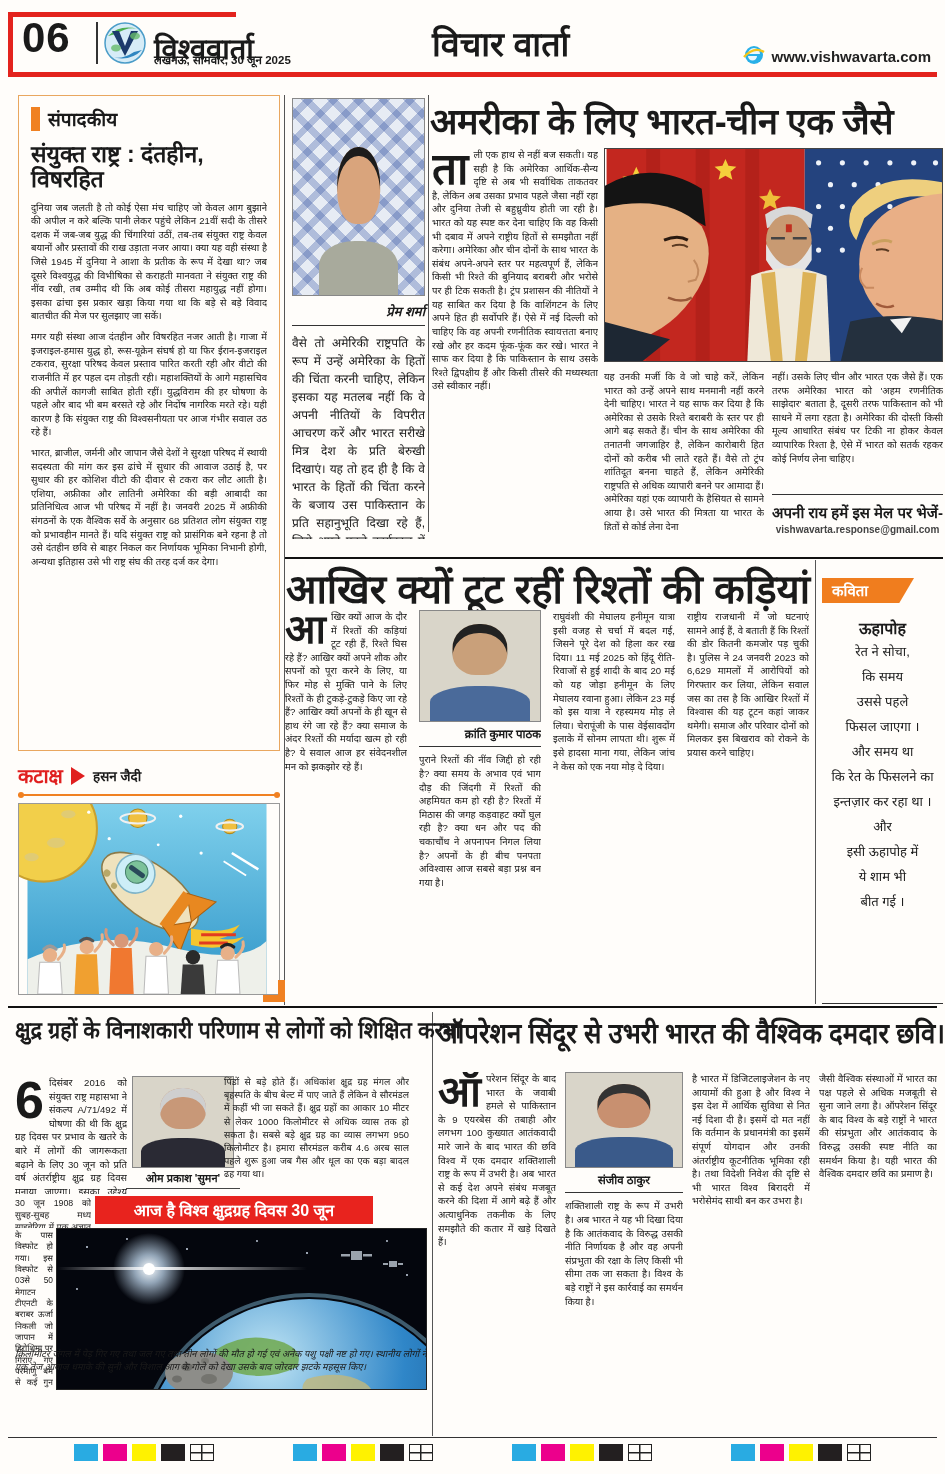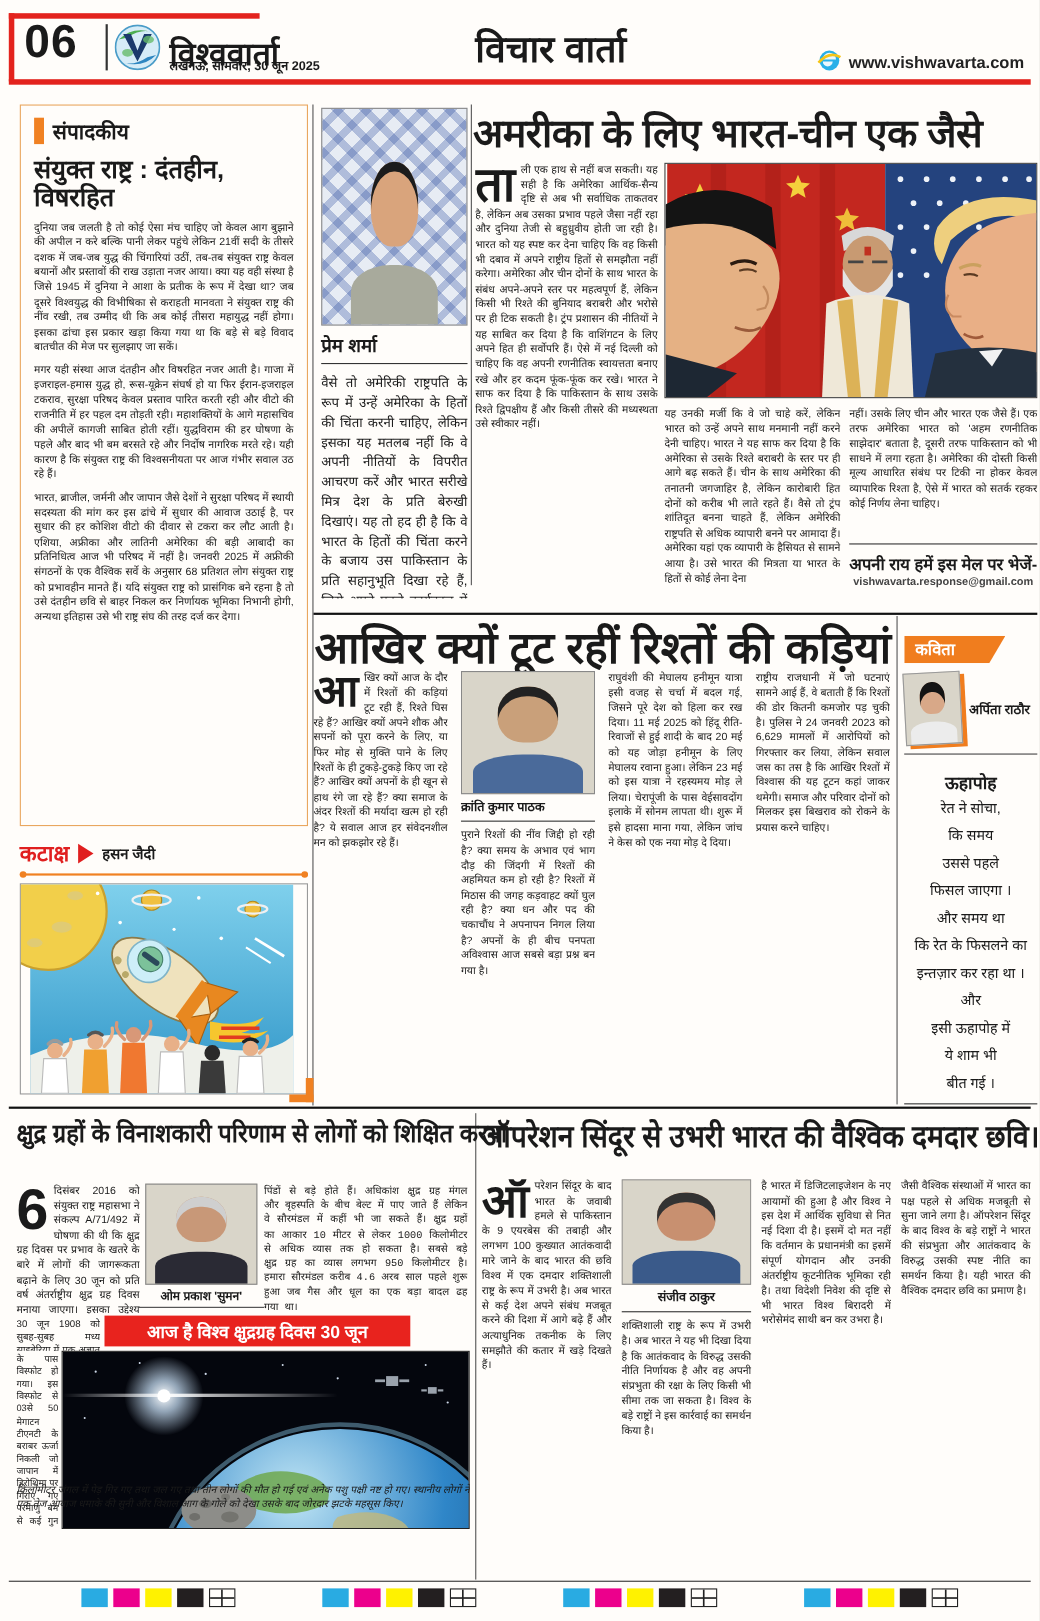--- a/index.html
+++ b/index.html
@@ -26,42 +26,42 @@
   .edit-label{display:flex;align-items:center;gap:8px;font-size:19px;font-weight:700;}
   .orange-sq{width:9px;height:24px;background:#f08122;display:inline-block;}
   .edit-headline{font-size:23px;font-weight:800;margin:10px 0 8px;line-height:1.1;}
   .edit-box p{margin:0 0 7px;}
   
   .prem{left:292px;top:98px;width:133px;}
   .prem-photo{height:198px;border:1px solid #888;position:relative;overflow:hidden;
     background-color:#e7ecf4;
     background-image:repeating-linear-gradient(45deg,rgba(46,78,160,.30) 0 7px,transparent 7px 18px),
                      repeating-linear-gradient(-45deg,rgba(46,78,160,.30) 0 7px,transparent 7px 18px);}
-  .prem-caption{font-weight:700;font-size:17px;text-align:left;padding:6px 0 5px;border-bottom:1.5px solid #333;}
+  .prem-caption{font-weight:700;font-size:13px;text-align:right;padding:6px 0 5px;border-bottom:1.5px solid #333;font-style:italic;}
   .prem-text{margin-top:8px;font-size:12px;line-height:1.5;text-align:justify;height:205px;overflow:hidden;}
   
   .portrait{position:relative;overflow:hidden;background:#d9d5c9;}
   .portrait::before{content:"";position:absolute;left:50%;top:12%;width:46%;height:46%;transform:translateX(-50%);
     background:var(--skin,#d6a37c);border-radius:48% 48% 42% 42%;box-shadow:inset 0 9px 0 var(--hair,#222);}
   .portrait::after{content:"";position:absolute;left:8%;right:8%;bottom:0;height:32%;
     background:var(--shirt,#44608c);border-radius:45% 45% 0 0;}
   
   .main-headline{left:430px;top:96px;width:621px;font-size:36px;font-weight:800;white-space:nowrap;letter-spacing:-.5px;}
   .mcol1{left:432px;top:148px;width:166px;height:384px;}
   .mimg{left:604px;top:148px;width:339px;height:214px;border:1px solid #444;overflow:hidden;}
   .mcol2{left:604px;top:370px;width:160px;height:160px;}
   .mcol3{left:772px;top:370px;width:171px;height:116px;}
   .feedback{left:772px;top:494px;width:171px;border-top:1.5px solid #333;padding-top:7px;text-align:center;}
   .feedback .lbl{font-size:15px;font-weight:700;}
   .feedback .eml{font-size:10px;font-weight:700;color:#444;margin-top:2px;}
   
   .mid-headline{left:285px;top:560px;width:526px;text-align:center;font-size:40px;font-weight:800;white-space:nowrap;}
   .mc{position:absolute;top:610px;width:122px;height:392px;font-size:9.6px;line-height:1.42;text-align:justify;overflow:hidden;}
   .mc-photo{width:100%;height:112px;border:1px solid #888;}
-  .mc-caption{font-weight:700;font-size:11.5px;text-align:left;padding:4px 0;border-bottom:1.5px solid #333;margin-bottom:6px;}
+  .mc-caption{font-weight:700;font-size:11.5px;text-align:right;padding:4px 0;border-bottom:1.5px solid #333;margin-bottom:6px;}
   
   .poem{left:822px;top:560px;width:121px;height:444px;border-bottom:1px solid #333;}
   .poem-label{margin-top:18px;width:92px;height:25px;background:#f07d1e;color:#fff;font-weight:800;font-size:15px;
     line-height:25px;padding-left:10px;clip-path:polygon(0 0,100% 0,84% 100%,0 100%);}
   .poem-row{display:flex;align-items:center;gap:7px;margin-top:8px;padding-bottom:8px;border-bottom:1.5px solid #444;}
   .poem-photo{width:52px;height:66px;border:1px solid #999;transform:rotate(-3deg);box-shadow:4px 3px 0 #f07d1e;flex:0 0 auto;}
   .poem-author{font-size:12px;font-weight:700;}
   .poem-title{text-align:center;font-size:16px;font-weight:800;margin-top:14px;}
   .poem-line{text-align:center;font-size:13px;line-height:25px;}
   
@@ -72,21 +72,21 @@
   .kat-artist{font-size:13.5px;font-weight:700;}
   .kat-rule{position:relative;height:2px;background:#f08122;margin:5px 0 7px;}
   .kat-rule::before,.kat-rule::after{content:"";position:absolute;top:-2px;width:6px;height:6px;border-radius:50%;background:#f08122;}
   .kat-rule::before{left:0;} .kat-rule::after{right:0;}
   .kat-corner{position:absolute;right:-6px;bottom:-8px;width:22px;height:22px;border-right:7px solid #f08122;border-bottom:7px solid #f08122;}
   
   .ast-headline{left:15px;top:1013px;font-size:23px;font-weight:800;white-space:nowrap;transform:scaleX(.94);transform-origin:left;}
   .ast-col1{left:15px;top:1076px;width:112px;height:118px;}
   .ast-photo{left:132px;top:1076px;width:102px;height:92px;border:1px solid #888;}
   .ast-cap{left:126px;top:1170px;width:114px;text-align:center;font-size:11px;font-weight:700;border-bottom:1px solid #444;padding-bottom:3px;}
-  .ast-col3{left:240px;top:1076px;width:185px;height:116px;font-family:Liberation Mono, monospace;}
+  .ast-col3{left:224px;top:1076px;width:185px;height:116px;}
   .ast-col1b{left:15px;top:1198px;width:76px;height:30px;font-size:8.8px;line-height:1.35;text-align:justify;overflow:hidden;}
   .ast-banner{left:95px;top:1196px;width:278px;height:28px;background:#e8231e;color:#fff;font-size:16px;font-weight:800;
     display:flex;align-items:center;justify-content:center;}
   .ast-strip{left:15px;top:1230px;width:38px;height:158px;font-size:8.4px;line-height:1.35;text-align:justify;overflow:hidden;}
   .ast-img{left:56px;top:1228px;width:371px;height:162px;border:1px solid #222;overflow:hidden;}
   .ast-bottom{left:15px;top:1348px;width:412px;height:40px;font-style:italic;}
   .sin-headline{left:438px;top:1013px;font-size:28px;font-weight:800;white-space:nowrap;transform:scaleX(.92);transform-origin:left;}
   .sc{position:absolute;top:1072px;width:118px;height:362px;font-size:9.6px;line-height:1.42;text-align:justify;overflow:hidden;}
   .sin-photo{width:100%;height:96px;border:1px solid #888;}
   .sin-cap{font-weight:700;font-size:11.5px;text-align:center;padding:4px 0;border-bottom:1.5px solid #333;margin-bottom:6px;}
@@ -245,24 +245,20 @@
   <div class="mc" style="left:419px;">
     <div class="mc-photo portrait" style="--hair:#222;--skin:#c9a07a;--shirt:#4a6a9a;"></div>
     <div class="mc-caption">क्रांति कुमार पाठक</div>
     <span>पुराने रिश्तों की नींव जिद्दी हो रही है? क्या समय के अभाव एवं भाग दौड़ की जिंदगी में रिश्तों की अहमियत कम हो रही है? रिश्तों में मिठास की जगह कड़वाहट क्यों घुल रही है? क्या धन और पद की चकाचौंध ने अपनापन निगल लिया है? अपनों के ही बीच पनपता अविश्वास आज सबसे बड़ा प्रश्न बन गया है।</span>
   </div>
   <div class="mc" style="left:553px;">राघुवंशी की मेघालय हनीमून यात्रा इसी वजह से चर्चा में बदल गई, जिसने पूरे देश को हिला कर रख दिया। 11 मई 2025 को हिंदू रीति-रिवाजों से हुई शादी के बाद 20 मई को यह जोड़ा हनीमून के लिए मेघालय रवाना हुआ। लेकिन 23 मई को इस यात्रा ने रहस्यमय मोड़ ले लिया। चेरापूंजी के पास वेईसावदोंग इलाके में सोनम लापता थी। शुरू में इसे हादसा माना गया, लेकिन जांच ने केस को एक नया मोड़ दे दिया।</div>
   <div class="mc" style="left:687px;">राष्ट्रीय राजधानी में जो घटनाएं सामने आई हैं, वे बताती हैं कि रिश्तों की डोर कितनी कमजोर पड़ चुकी है। पुलिस ने 24 जनवरी 2023 को 6,629 मामलों में आरोपियों को गिरफ्तार कर लिया, लेकिन सवाल जस का तस है कि आखिर रिश्तों में विश्वास की यह टूटन कहां जाकर थमेगी। समाज और परिवार दोनों को मिलकर इस बिखराव को रोकने के प्रयास करने चाहिए।</div>
 
   <div class="abs poem">
     <div class="poem-label">कविता</div>
-    <div class="poem-row">
-      <div class="poem-photo portrait" style="--hair:#141414;--skin:#d8a888;--shirt:#ececec;"></div>
-      <div class="poem-author">अर्पिता राठौर</div>
-    </div>
     <div class="poem-title">ऊहापोह</div>
     <div>
       <div class="poem-line">रेत ने सोचा,</div>
       <div class="poem-line">कि समय</div>
       <div class="poem-line">उससे पहले</div>
       <div class="poem-line">फिसल जाएगा ।</div>
       <div class="poem-line">और समय था</div>
       <div class="poem-line">कि रेत के फिसलने का</div>
       <div class="poem-line">इन्तज़ार कर रहा था ।</div>
       <div class="poem-line">और</div>

